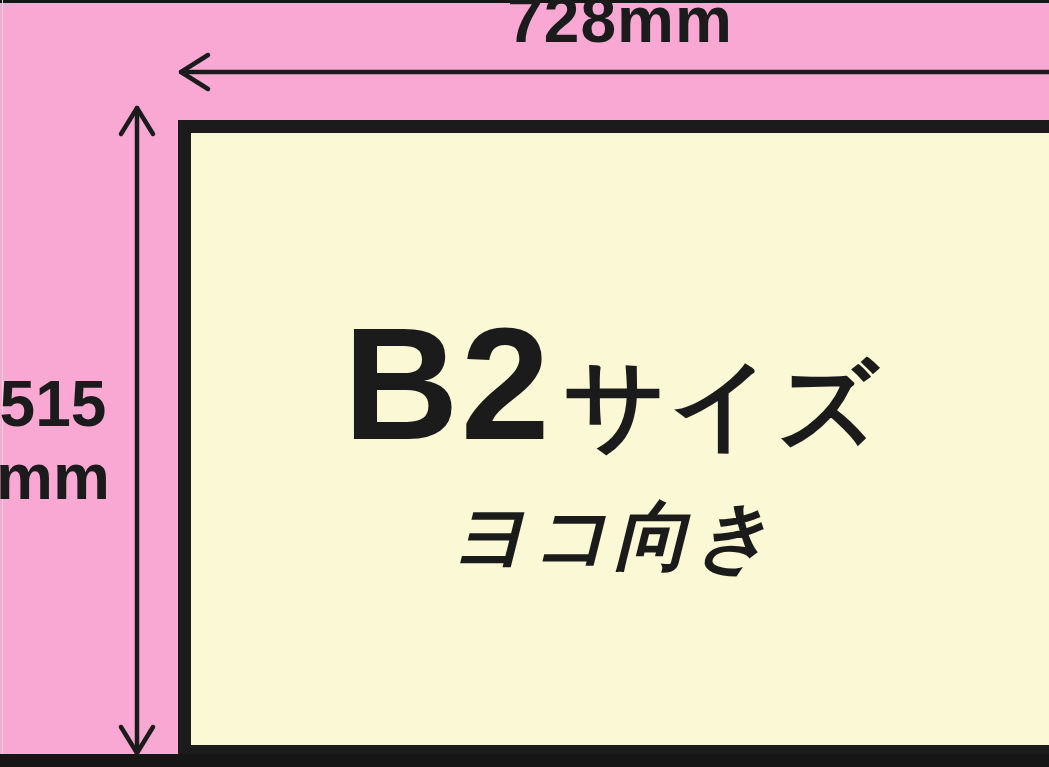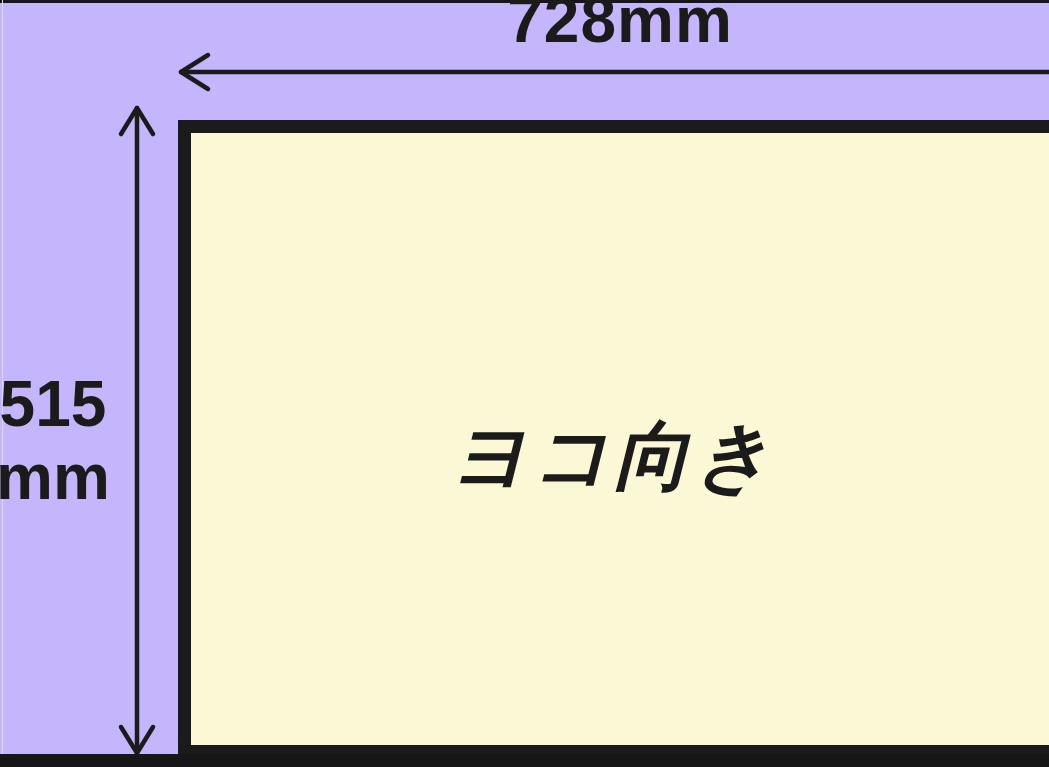--- a/index.html
+++ b/index.html
@@ -5,21 +5,21 @@
   html, body {
     margin: 0;
     padding: 0;
     background: #ffffff;
     font-family: "Liberation Sans", "DejaVu Sans", sans-serif;
   }
   .canvas {
     position: relative;
     width: 1049px;
     height: 767px;
-    background: #c4b5fd;
+    background: #f9a8d4;
     overflow: hidden;
   }
   
   .top-edge-line {
     position: absolute;
     left: 0; top: 0;
     width: 100%; height: 3px;
     background: #161616;
   }
   .bottom-edge-bar {
@@ -145,18 +145,22 @@
     <polyline class="dim-stroke" points="7,35 23,9 39,35"></polyline>
     <polyline class="dim-stroke" points="7,628 23,654 39,628"></polyline>
   </svg>
 
   <div class="height-dim-label">
     <span class="dim-line">515</span>
     <span class="dim-line">mm</span>
   </div>
 
   <div class="paper-rect" id="paper-rect" style="background: rgb(251, 248, 214);">
+    <div class="paper-title-line">
+      <span class="paper-size-main">B2</span>
+      <span class="paper-size-suffix">サイズ</span>
+    </div>
     <div class="paper-orientation">ヨコ向き</div>
   </div>
 
   <div class="bottom-edge-bar"></div>
 
 </div>
 
 </body></html>

